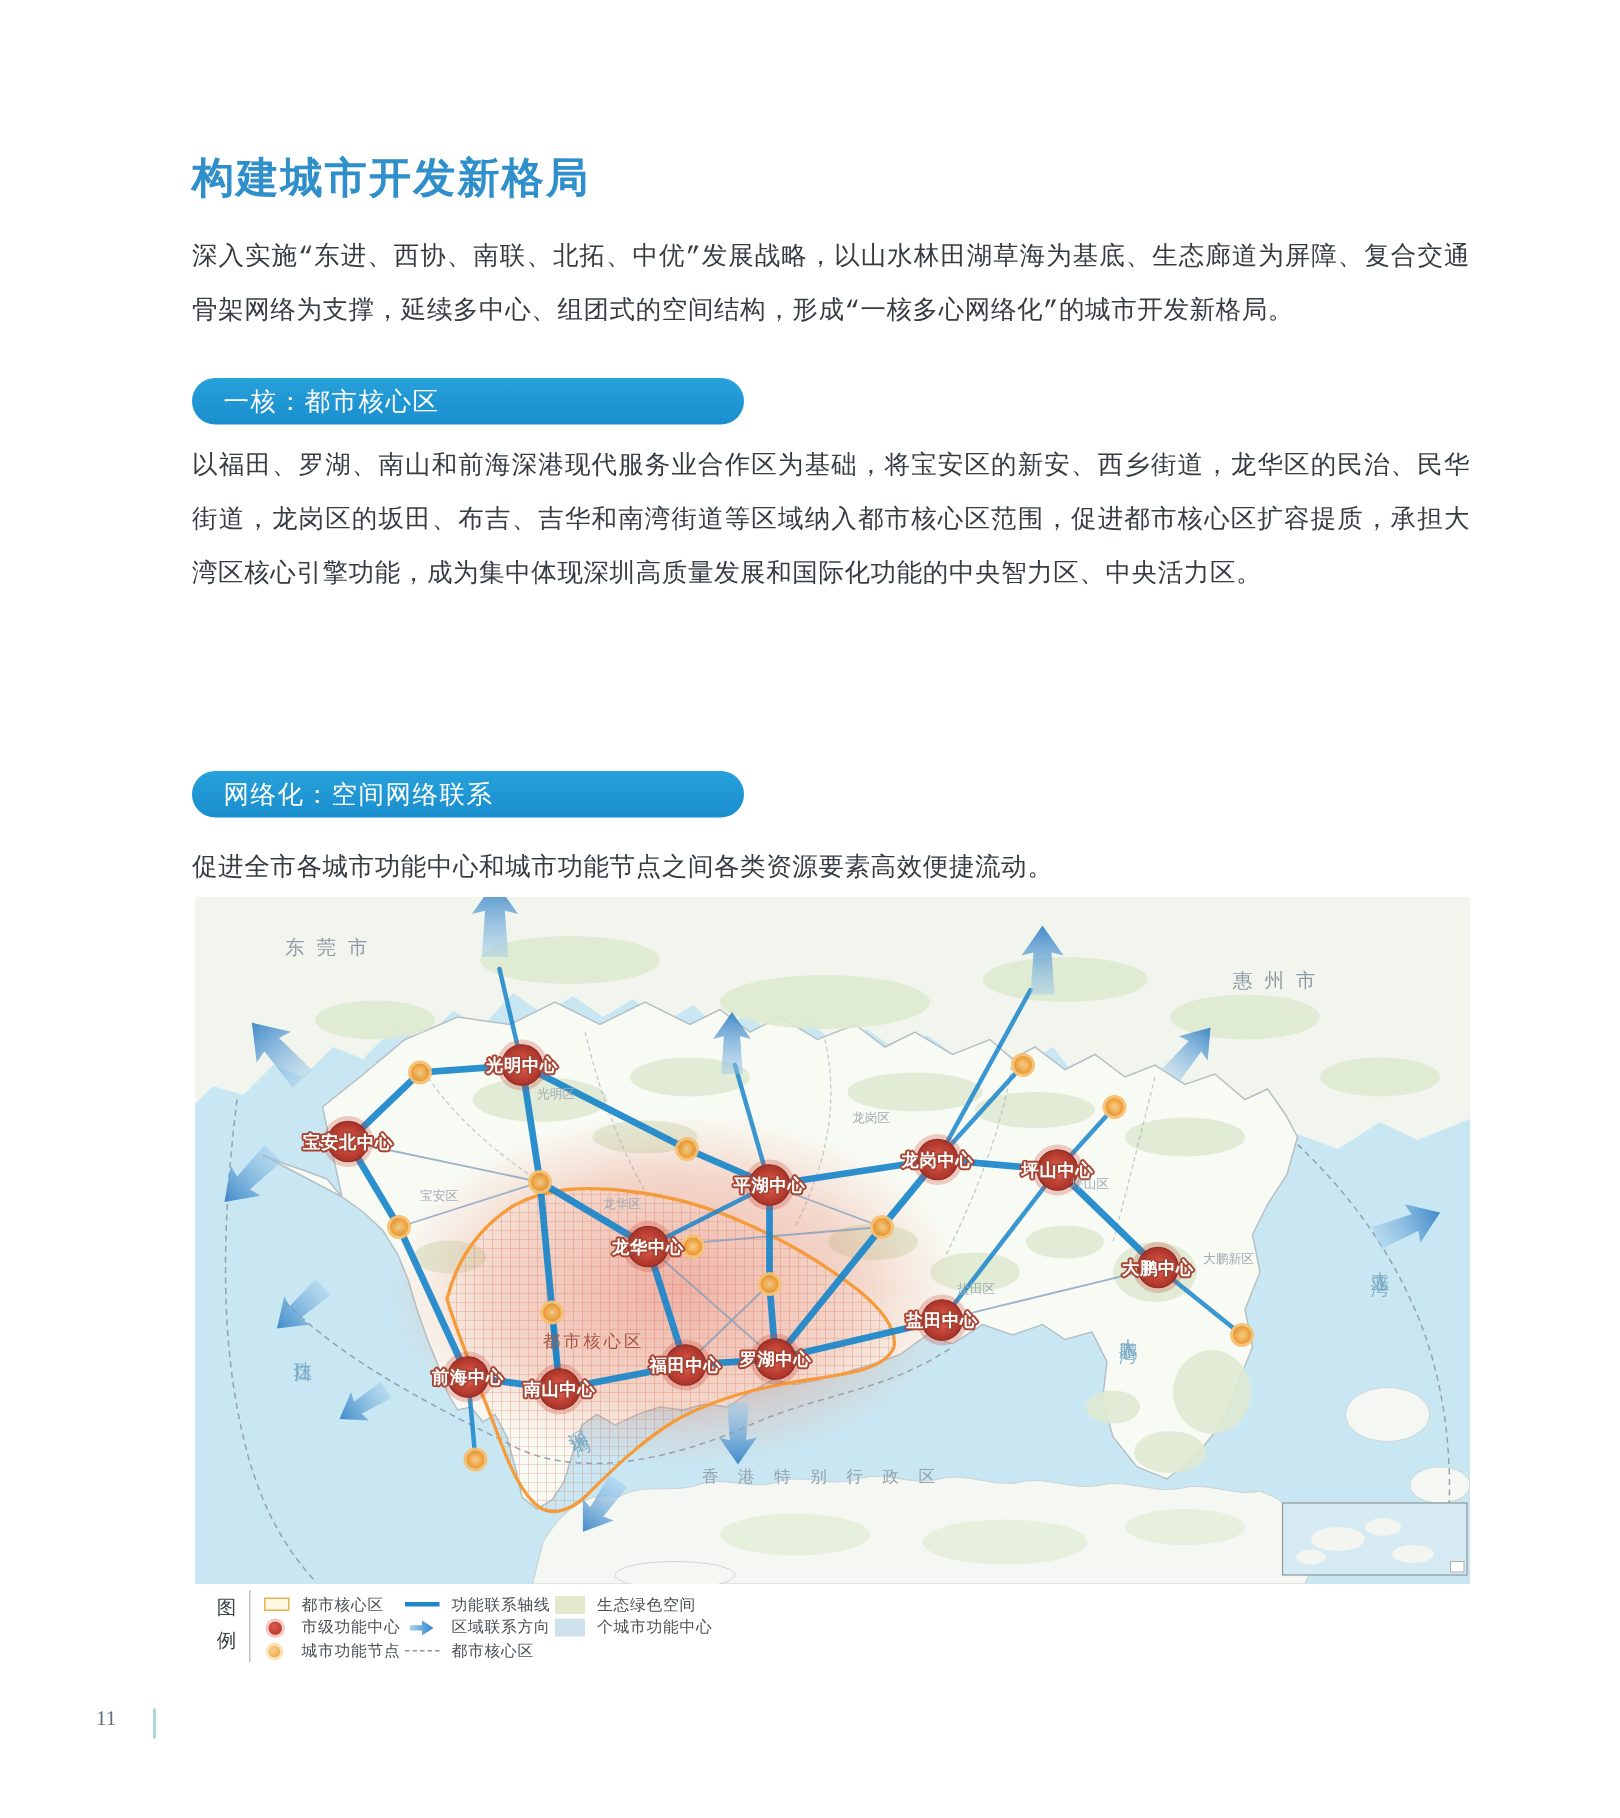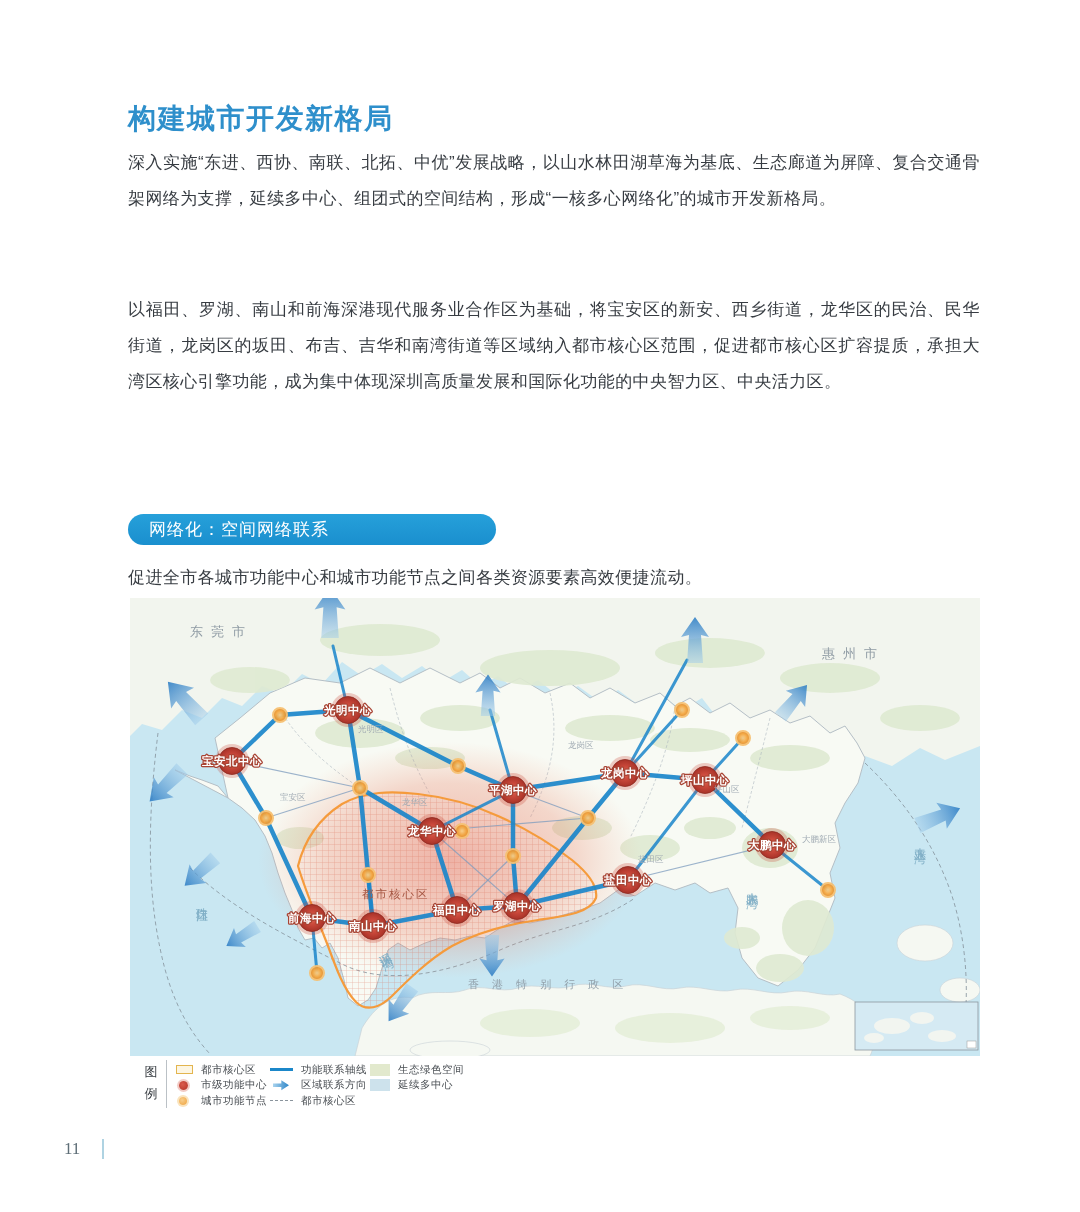--- a/index.html
+++ b/index.html
@@ -11,21 +11,21 @@
   .content{position:absolute;left:128px;top:0;width:852px;height:1212px;}
   .page-title{
     position:absolute;left:0;top:100px;margin:0;
     font-size:28px;font-weight:bold;color:#2E8FCB;letter-spacing:1.5px;
   }
   .para{
     position:absolute;left:0;width:852px;margin:0;
     font-size:17px;line-height:36px;color:#373C42;text-align:justify;
     letter-spacing:0.4px;
   }
-  .intro{top:145px;}
+  .intro{top:155px;font-family:Liberation Mono, monospace;}
   .body1{top:292px;}
   .body2{top:444px;}
   .body3{top:560px;}
   .ribbon{
     position:absolute;left:0;width:368px;height:31px;box-sizing:border-box;
     background:linear-gradient(#26A0DA,#1A8FCE);border-radius:16px;
     color:#ffffff;font-size:17px;line-height:31px;padding-left:21px;
     letter-spacing:1px;
   }
   .ribbon1{top:252px;}
@@ -57,21 +57,21 @@
     background:linear-gradient(90deg,#A9D3EE,#2E86C8);
     clip-path:polygon(0 36%,52% 36%,52% 8%,100% 50%,52% 92%,52% 64%,0 64%);}
   .sw-dash{width:23px;height:0;border-top:1.6px dashed #8A949C;}
   .sw-green{width:20px;height:12px;background:#E2E9CD;}
   .sw-blue{width:20px;height:12px;background:#CDE2EC;}
   .map-caption{
     position:absolute;right:0;top:9px;font-size:20px;font-weight:bold;
     color:#3BAE7C;letter-spacing:1.5px;
   }
   .footer-num{
-    position:absolute;left:64px;top:1139px;font-size:17px;color:#5E6E77;
+    position:absolute;left:64px;top:1139px;font-size:14px;color:#5E6E77;
     font-family:"Liberation Serif","DejaVu Serif",serif;
   }
   .footer-bar{position:absolute;left:102px;top:1139px;width:2px;height:20px;background:#AFD3E2;}
   
   .sea-rect{fill:#C9E7F2;}
   .city-label{fill:#8F9BA4;font-size:13px;letter-spacing:8px;}
   .hk-label{fill:#93A2AC;font-size:11px;letter-spacing:5px;}
   .sea-label{fill:#7FAEC6;font-size:12px;letter-spacing:2px;
     writing-mode:vertical-rl;text-orientation:upright;}
   .district-label{fill:#9FA9B2;font-size:8.5px;opacity:0.95;}
@@ -86,20 +86,21 @@
 </style>
 </head>
 <body>
 
 <div class="content">
 
   <h1 class="page-title">构建城市开发新格局</h1>
 
   <p class="para intro">深入实施“东进、西协、南联、北拓、中优”发展战略，以山水林田湖草海为基底、生态廊道为屏障、复合交通骨架网络为支撑，延续多中心、组团式的空间结构，形成“一核多心网络化”的城市开发新格局。</p>
 
+  <div class="ribbon ribbon1">一核：都市核心区</div>
   <p class="para body1">以福田、罗湖、南山和前海深港现代服务业合作区为基础，将宝安区的新安、西乡街道，龙华区的民治、民华街道，龙岗区的坂田、布吉、吉华和南湾街道等区域纳入都市核心区范围，促进都市核心区扩容提质，承担大湾区核心引擎功能，成为集中体现深圳高质量发展和国际化功能的中央智力区、中央活力区。</p>
 
 
   <div class="ribbon ribbon3">网络化：空间网络联系</div>
   <p class="para body3">促进全市各城市功能中心和城市功能节点之间各类资源要素高效便捷流动。</p>
 
   <div class="figure">
     <svg class="map-svg" width="850" height="458" viewBox="0 0 850 458" xmlns="http://www.w3.org/2000/svg">
       <defs>
         <radialGradient id="nodeRed">
@@ -388,21 +389,21 @@
         </div>
       </div>
 
       <div class="legend-col col3">
         <div class="legend-row">
           <span class="swatch sw-green"></span>
           <span class="legend-label">生态绿色空间</span>
         </div>
         <div class="legend-row">
           <span class="swatch sw-blue"></span>
-          <span class="legend-label">延续多中心</span>
+          <span class="legend-label">个城市功能中心</span>
         </div>
       </div>
 
     </div>
   </div>
 </div>
 
 <div class="footer-num">11</div>
 <div class="footer-bar"></div>
 

